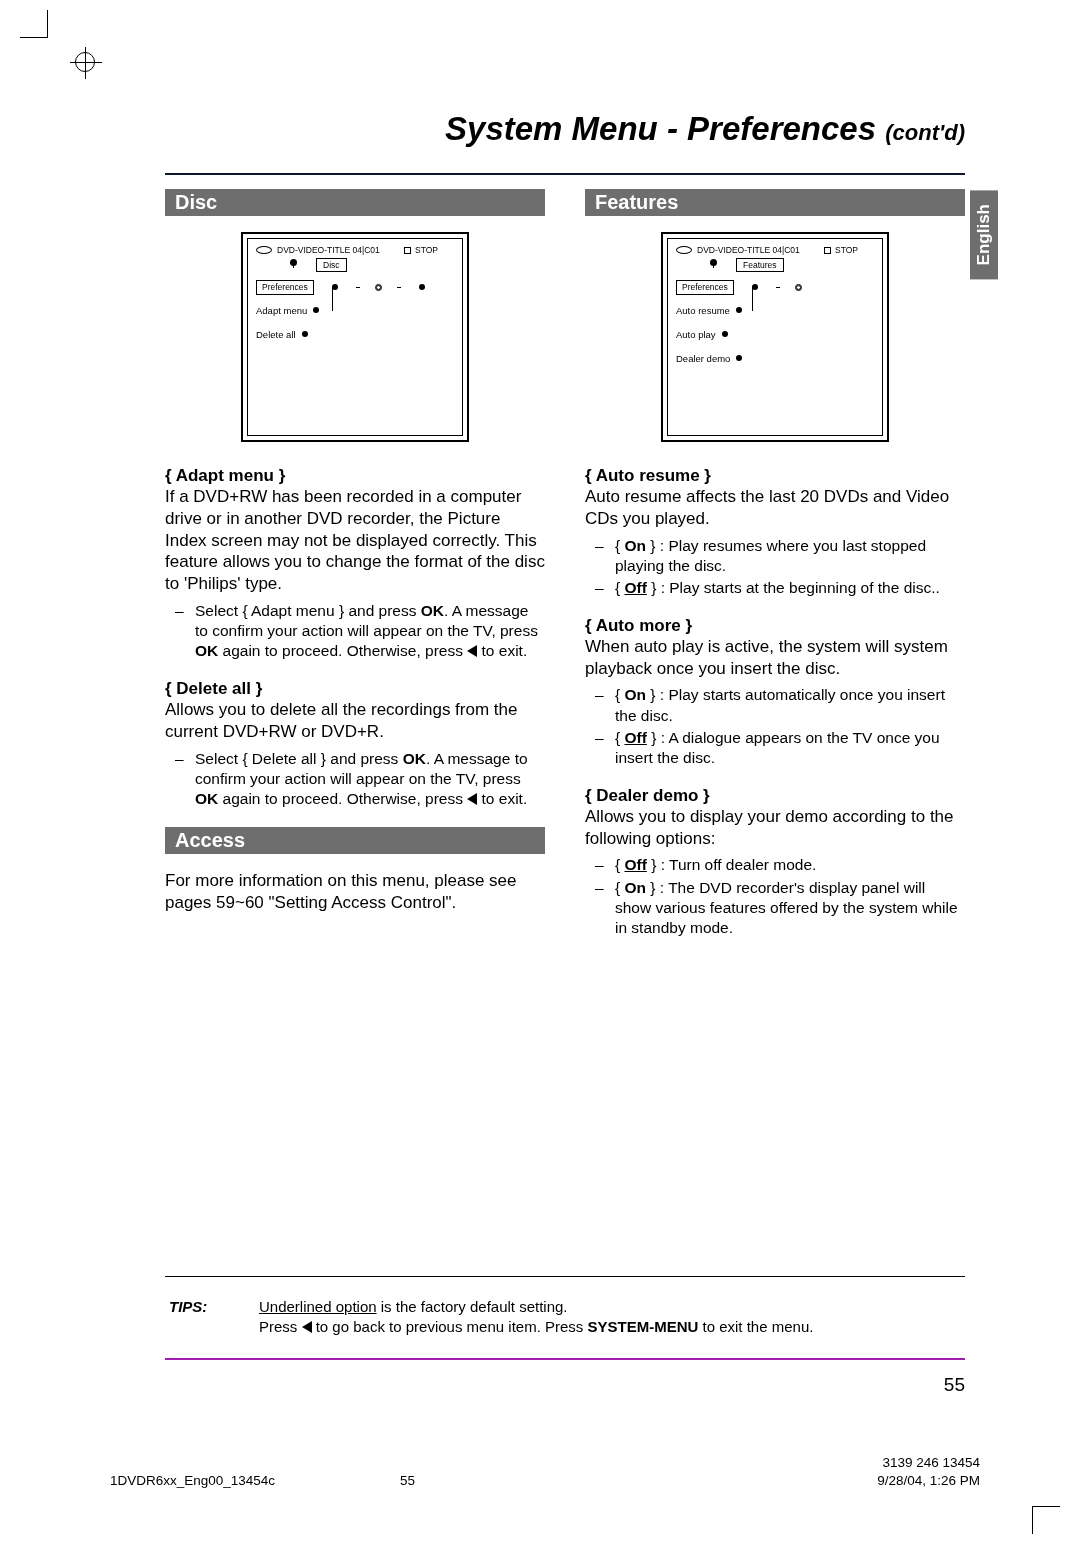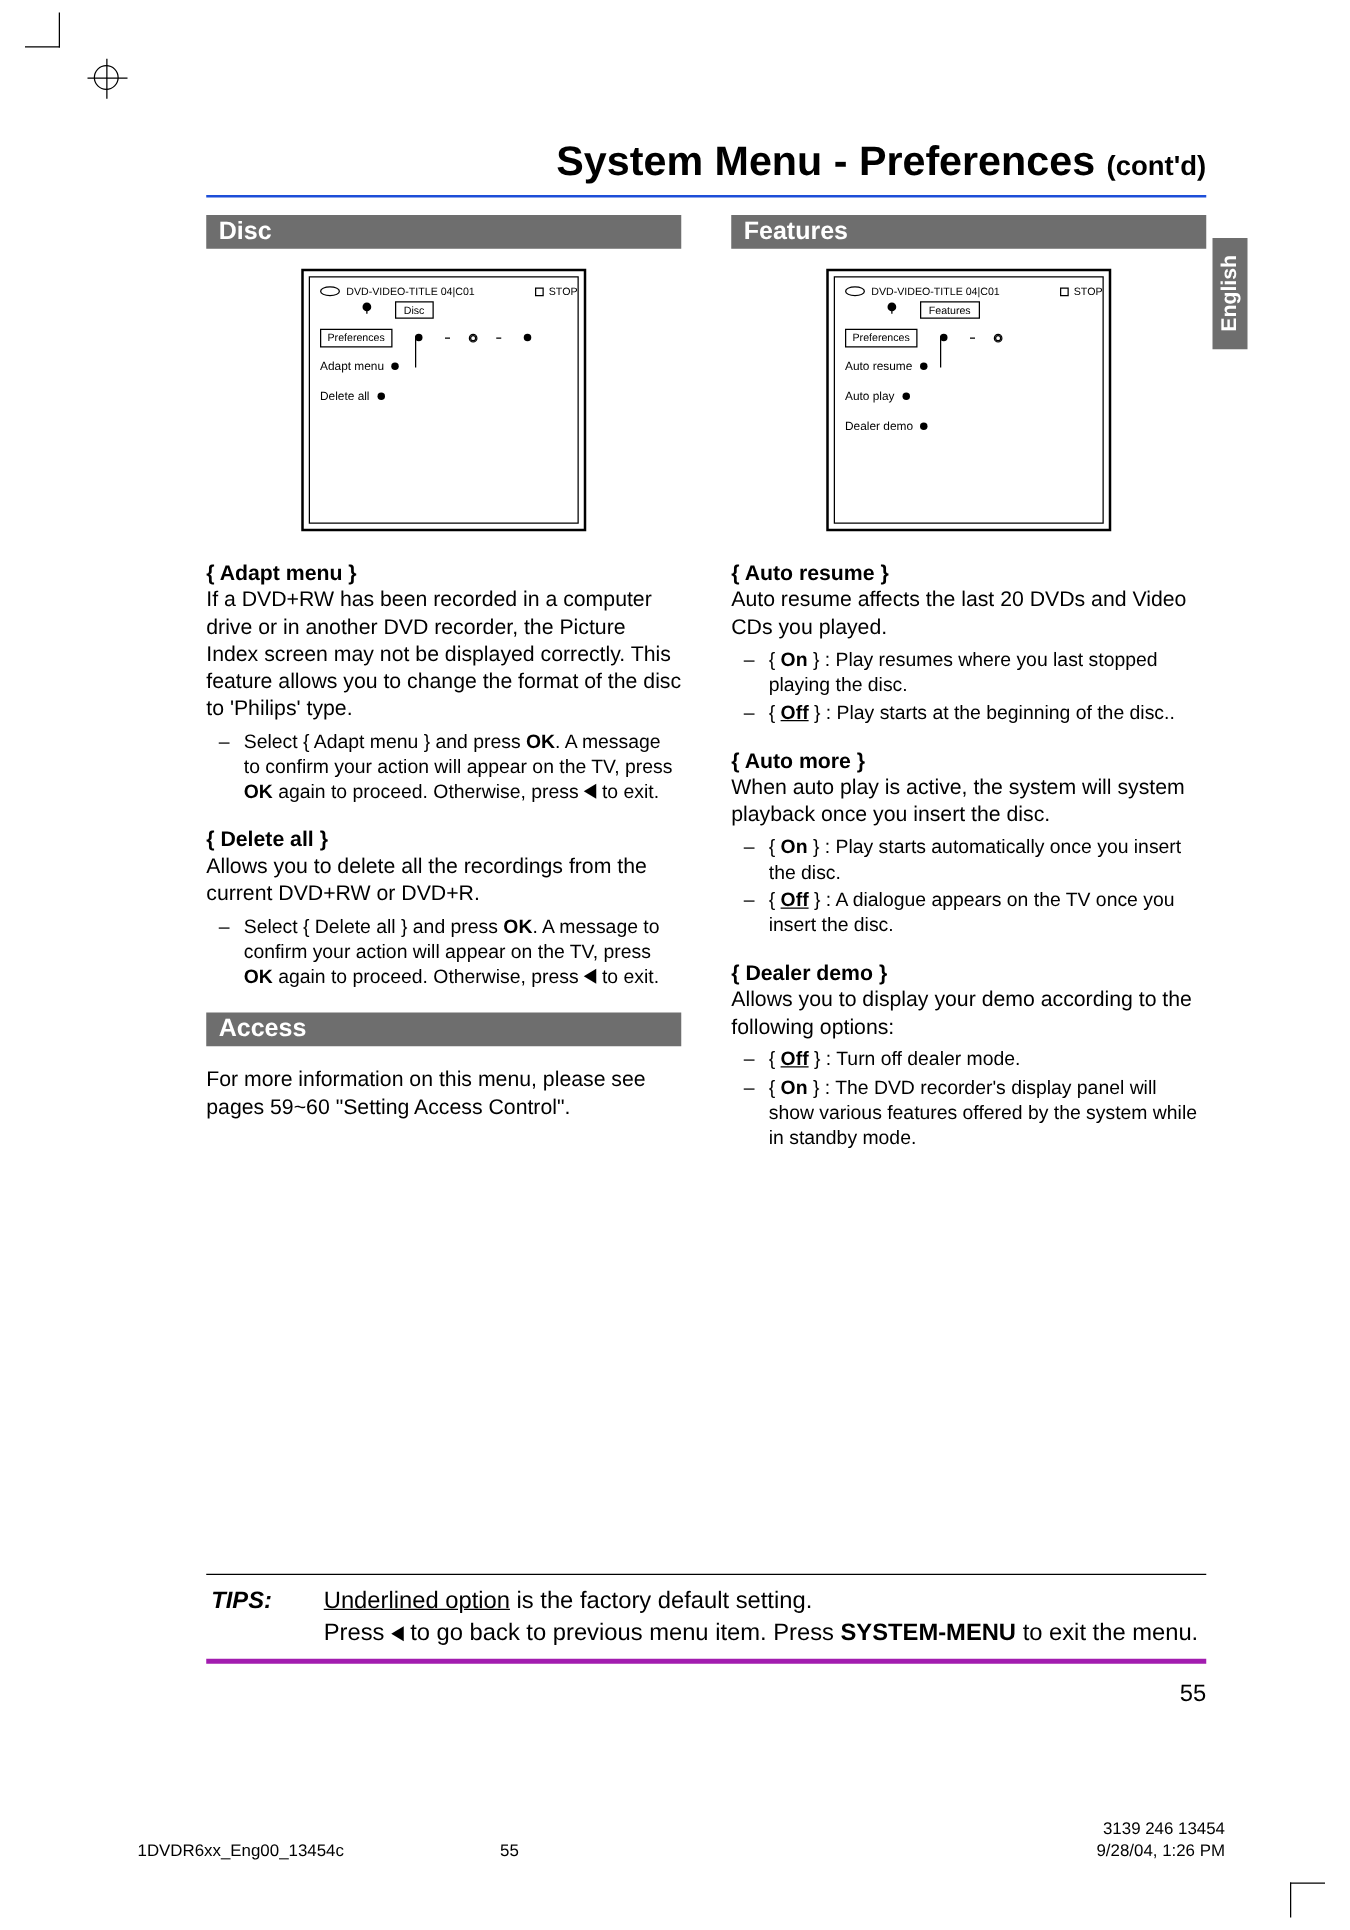--- a/index.html
+++ b/index.html
@@ -25,23 +25,24 @@
   .reg-left::after { top:9px; left:-6px; height:1px; width:32px; }
 
   .page {
     padding: 110px 115px 60px 165px;
     position: relative;
   }
   .title {
     text-align: right;
     font-weight: bold;
     font-size: 33px;
-    border-bottom: 2px solid #1d4ed8;
-    padding-bottom: 8px;
+    border-bottom: 2px solid #0f172a;
+    padding-bottom: 25px;
     margin-bottom: 14px;
+    font-style: italic;
   }
   .title .contd { font-size: 22px; font-weight: bold; }
   .lang-tab {
     position: absolute;
     right: 82px; top: 190px;
     background: #6e6e6e; color: #fff;
     writing-mode: vertical-rl; transform: rotate(180deg);
     font-weight: bold; font-size: 17px;
     padding: 14px 4px;
   }
@@ -76,21 +77,21 @@
     position: relative;
   }
   .osd-top {
     display: flex; align-items: center; gap: 5px;
     font-size: 8.5px;
   }
   .disc-ico {
     width: 16px; height: 8px; border: 1px solid #000; border-radius: 50%;
   }
   .stop-ico {
-    position:absolute; right:0; top:6px; font-size:8.5px; display:flex; align-items:center; gap:4px;
+    position:absolute; right:24px; top:6px; font-size:8.5px; display:flex; align-items:center; gap:4px;
   }
   .stop-sq { width:7px; height:7px; border:1px solid #000; }
   .tab-row { margin-top:3px; display:flex; align-items:center; }
   .tab-spur { width:60px; height:8px; border-left:0; position:relative; }
   .tab-spur::before { content:""; position:absolute; left:34px; top:-2px; width:7px;height:7px;border-radius:50%;background:#000; }
   .tab-spur::after { content:""; position:absolute; left:37px; top:1px; width:1px; height:6px; background:#000;}
   .tab-box { border:1px solid #000; padding:1px 6px; font-size:8.5px; }
 
   .tree { margin-top:4px; }
   .tree-row { display:flex; align-items:center; height:22px;gap:15px; }
@@ -111,23 +112,23 @@
   .feat-head { font-weight: bold; font-size: 17px; margin-top: 4px; }
   .body-p { font-size: 17px; line-height:1.28; margin-bottom:6px; }
   .bullets { margin: 6px 0 18px; }
   .bline { display:flex; gap:10px; font-size:15.5px; line-height:1.3; padding-left:10px; margin-bottom:2px; }
   .bline .dash { width:10px; }
   .bline .txt { flex:1; }
   .uline { text-decoration: underline; }
   .tri { display:inline-block; width:0;height:0; border-top:6px solid transparent; border-bottom:6px solid transparent; border-right:10px solid #000; vertical-align:-1px; }
 
   .tips-bar {
-    border-top:1px solid #000; border-bottom:4px solid #a21caf;
-    padding:8px 4px; margin-top:320px;
-    font-size:19px; line-height:1.35;
+    border-top:1px solid #000; border-bottom:2px solid #a21caf;
+    padding:20px 4px; margin-top:320px;
+    font-size:15px; line-height:1.35;
   }
   .tips-bar .row { display:flex; }
   .tips-bar .lbl { width:90px; font-style:italic; font-weight:bold; }
   .tips-bar .body { flex:1; }
   .page-num { text-align:right; font-size:19px; margin-top:14px; }
   .footer {
     position:absolute; bottom:56px; left:110px; right:100px;
     display:flex; justify-content:space-between; font-size:13.5px;
   }
   .footer .mid { position:absolute; left:290px; }

